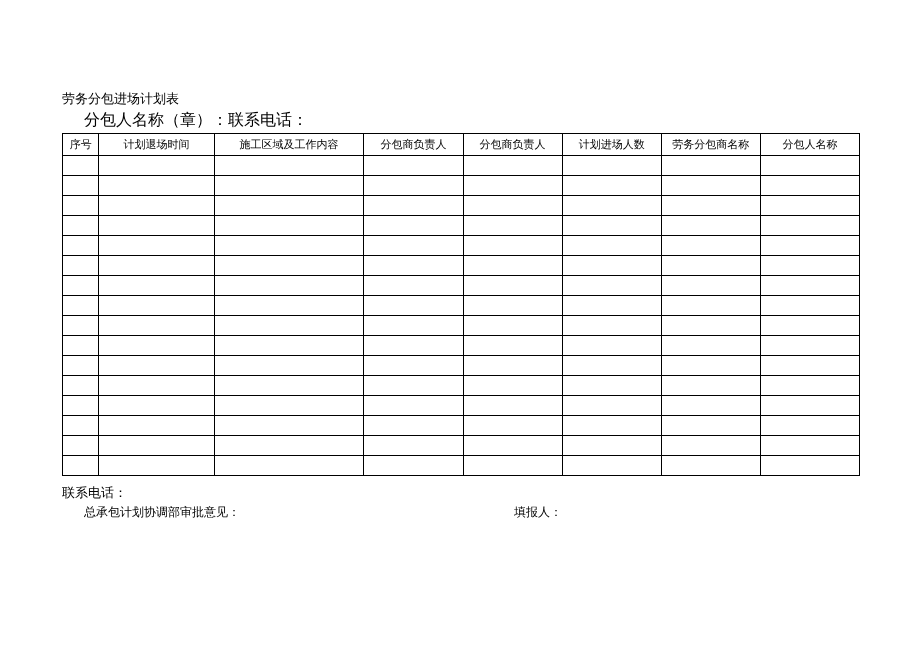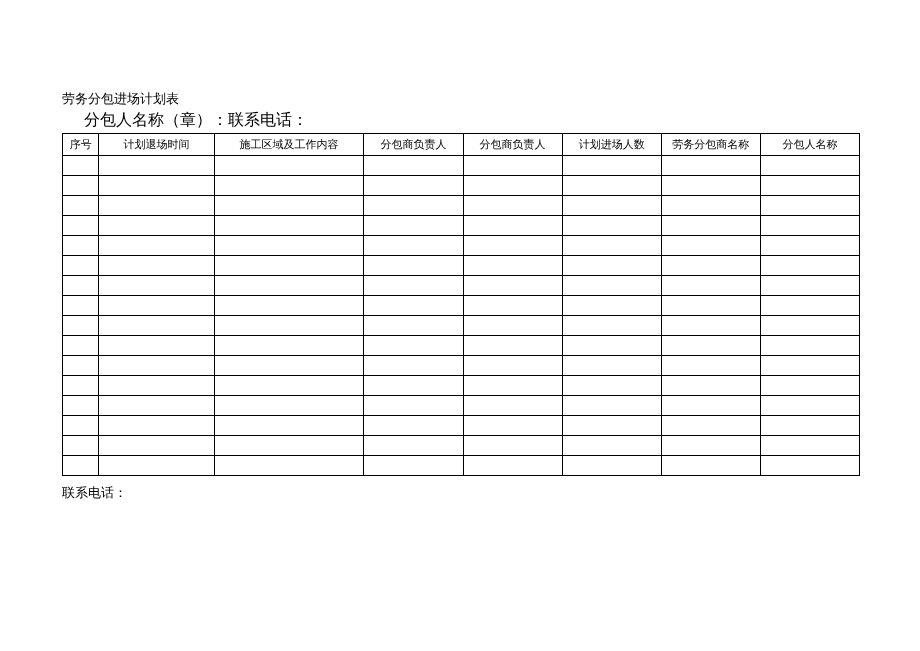--- a/index.html
+++ b/index.html
@@ -260,13 +260,17 @@
           <td></td>
           <td></td>
           <td></td>
           <td></td>
           <td></td>
         </tr>
       </tbody>
   </table>
 
   <div class="footer1">联系电话：</div>
+  <div class="footer-row">
+    <span class="footer-left">总承包计划协调部审批意见：</span>
+    <span>填报人：</span>
+  </div>
 </div>
 
 </body></html>

